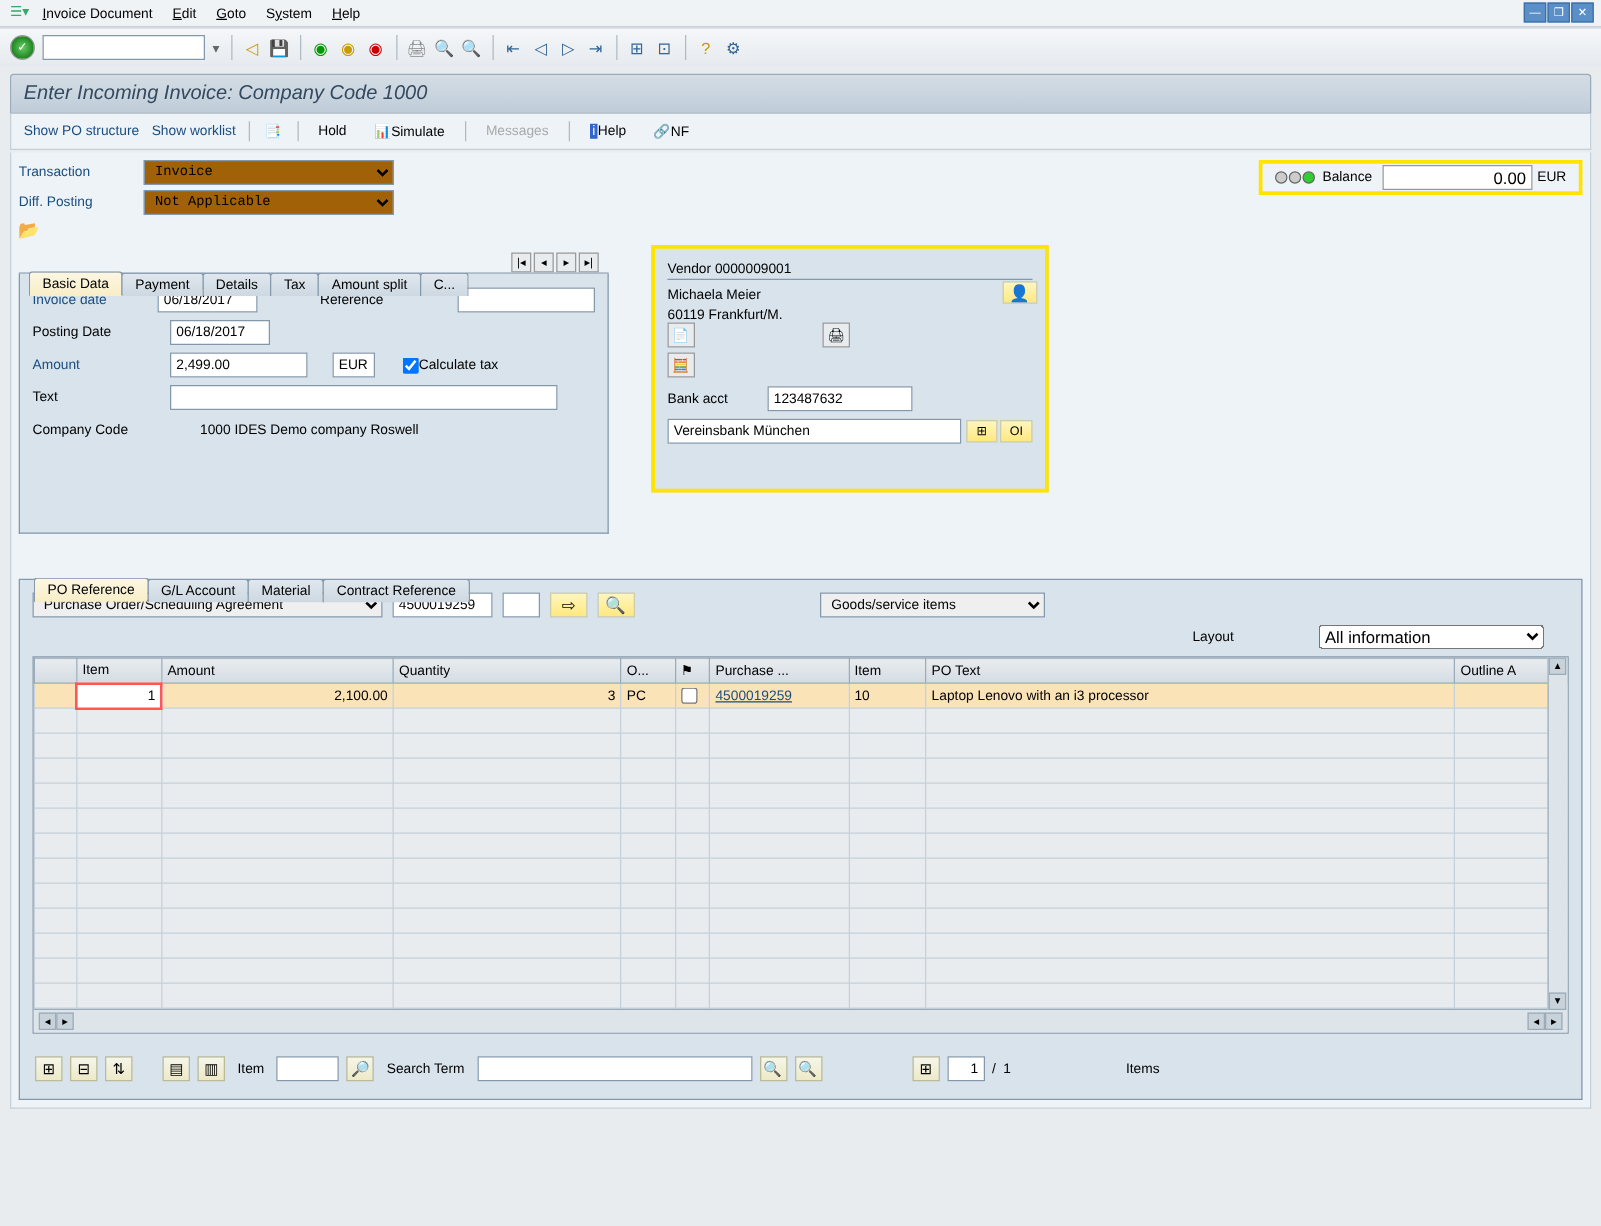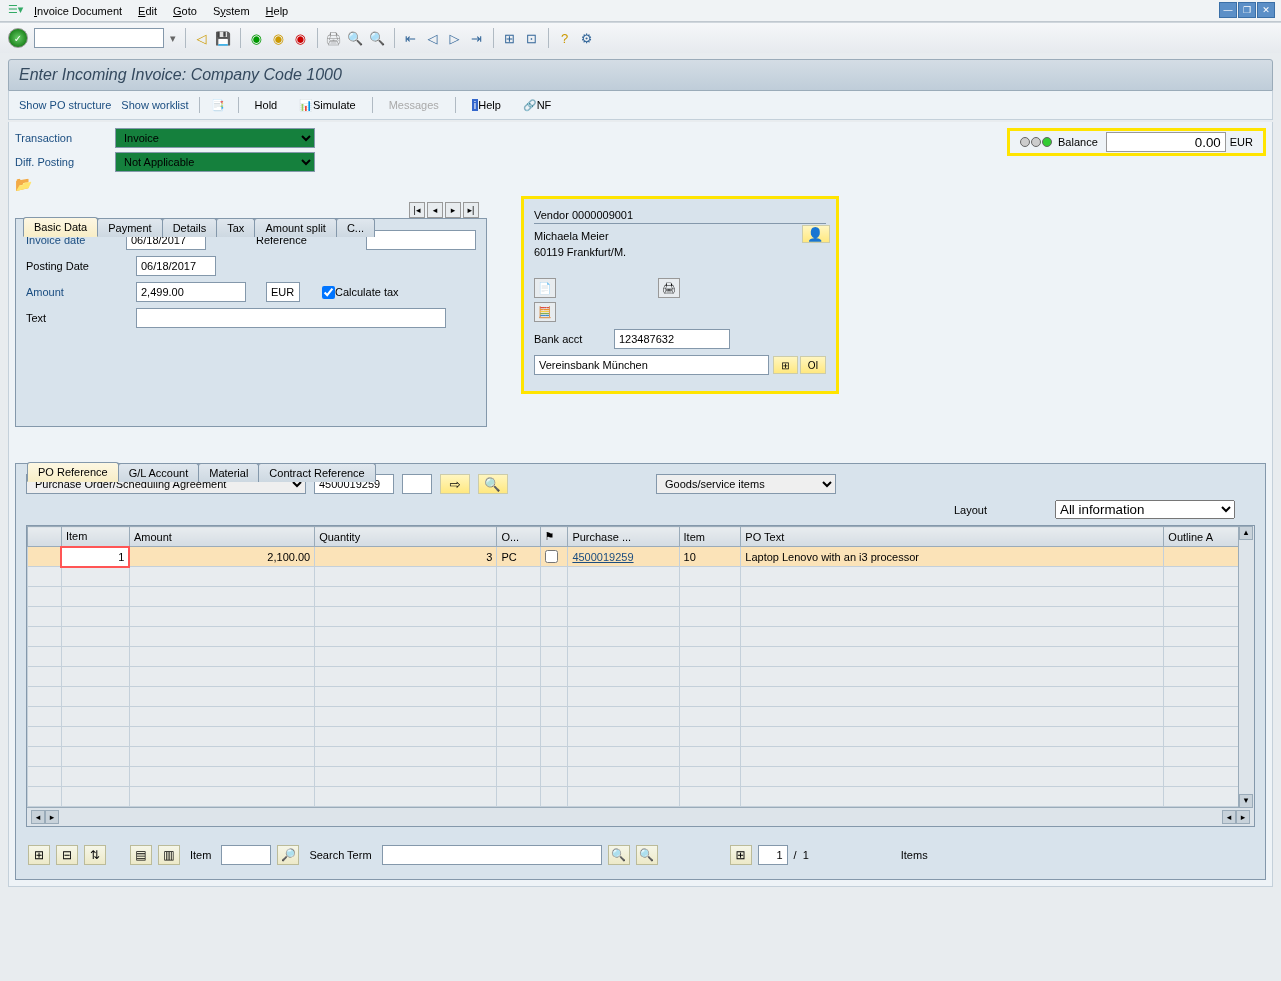--- a/index.html
+++ b/index.html
@@ -36,21 +36,21 @@
 .subtoolbar .link { color: #1a4d80; cursor: pointer; }
 .subtoolbar .btn-icon { width: 18px; height: 18px; cursor: pointer; display: inline-flex; align-items: center; justify-content: center; }
 .subtoolbar .btn { padding: 2px 6px; cursor: pointer; }
 .subtoolbar .sep { width: 1px; height: 16px; background: #b0bac3; }
 
 
 .work { margin: 2px 8px; padding: 6px; background: #eef3f7; border: 1px solid #c4d0da; border-top: none; }
 
 .header-row { display: flex; align-items: center; margin-bottom: 4px; }
 .header-row .label { width: 100px; color: #1a4d80; }
-.header-row select, .header-row input[type=text] { height: 20px; border: 1px solid #8498ab; background: #15803d; padding: 0 4px; font-size: 11px; }
+.header-row select, .header-row input[type=text] { height: 20px; border: 1px solid #8498ab; background: #a16207; padding: 0 4px; font-size: 11px; font-family: Liberation Mono, monospace; }
 .header-row select { width: 200px; }
 
 .balance-box { border: 3px solid #ffe400; padding: 2px 10px; display: flex; align-items: center; margin-left: auto; }
 .balance-box .lights { display: flex; gap: 1px; margin-right: 6px; }
 .balance-box .light { width: 10px; height: 10px; border-radius: 50%; border: 1px solid #666; }
 .balance-box .light.green { background: #3c3; }
 .balance-box input { width: 120px; text-align: right; height: 20px; border: 1px solid #999; padding: 0 4px; }
 .balance-box .curr { margin-left: 4px; }
 
 .folder-icon { width: 20px; height: 16px; color: #c90; font-size: 14px; }
@@ -241,27 +241,31 @@
           <span class="lbl bluelbl">Amount</span>
           <input type="text" style="width: 110px;" value="2,499.00">
           <input type="text" style="width: 34px; margin-left: 20px;" value="EUR">
           <input type="checkbox" checked="" style="margin-left: 22px;">
           <span>Calculate tax</span>
         </div>
         <div class="frow">
           <span class="lbl">Text</span>
           <input type="text" style="width: 310px;" value="">
         </div>
+        <div class="frow">
+          <span class="lbl">Company Code</span>
+          <span style="margin-left:24px;">1000 IDES Demo company Roswell</span>
+        </div>
       </div>
     </div>
 
     <div class="panel right-panel" style="height:198px;margin-top:4px;">
       <div class="vendor-hdr">Vendor 0000009001</div>
       <div style="margin-bottom:4px">Michaela Meier</div>
-      <div style="margin-bottom:20px">60119 Frankfurt/M.</div>
+      <div style="">60119 Frankfurt/M.</div>
       <button class="vendor-btn">👤</button>
       <div style="display:flex;gap:100px;margin-bottom:4px">
         <span class="vendor-icon">📄</span>
         <span class="vendor-icon">🖨</span>
       </div>
       <div style="margin-bottom:6px">
         <span class="vendor-icon">🧮</span>
       </div>
       <div class="frow">
         <span class="lbl" style="width:80px">Bank acct</span>

